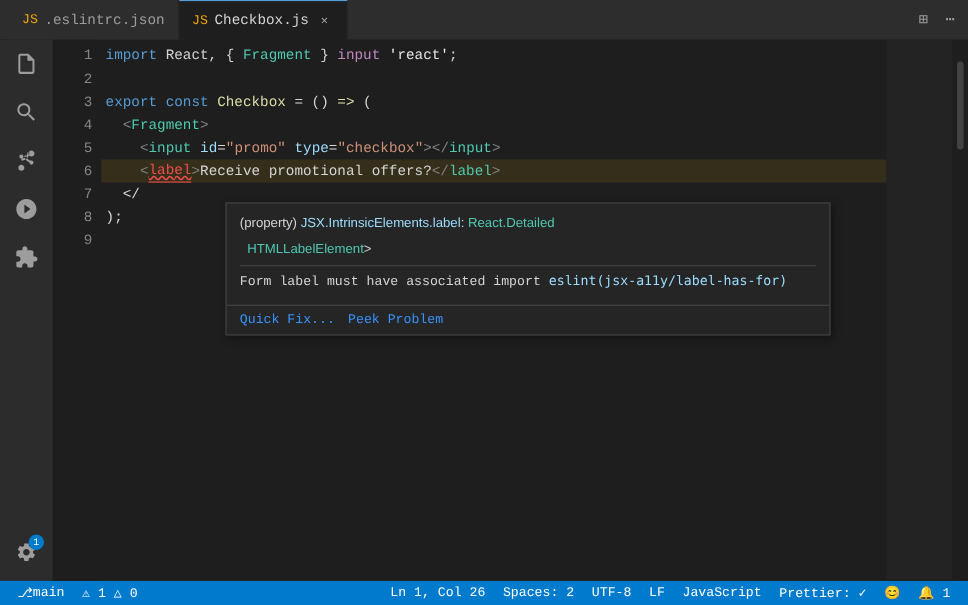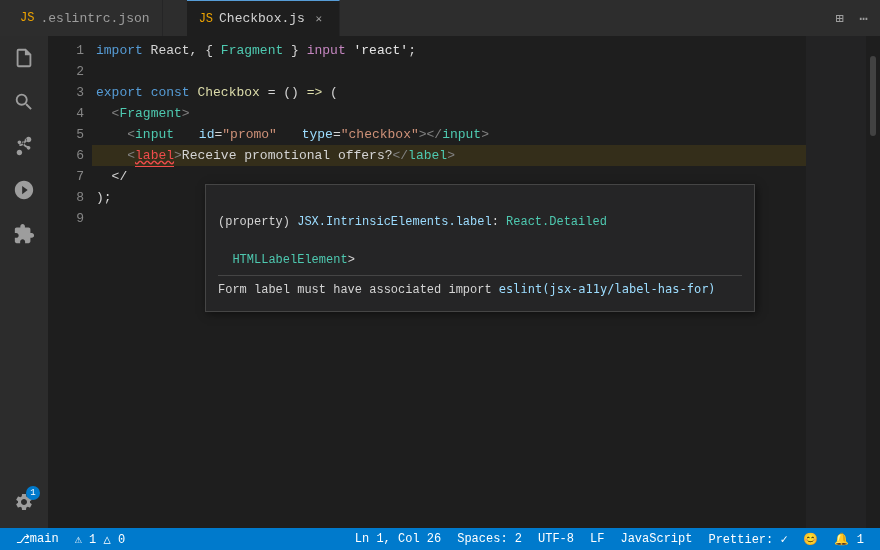--- a/index.html
+++ b/index.html
@@ -20,21 +20,20 @@
       align-items: center;
       background: #2d2d2d;
       height: 36px;
       min-height: 36px;
       padding: 0 8px;
     }
     .tab-list {
       display: flex;
       align-items: flex-end;
       height: 100%;
-      gap: 24px;
     }
     .tab {
       display: flex;
       align-items: center;
       height: 100%;
       padding: 0 12px;
       font-size: 13px;
       cursor: pointer;
       gap: 6px;
       color: #9d9d9d;
@@ -161,34 +160,34 @@
       font-size: 13px;
       line-height: 21px;
       overflow: hidden;
       position: relative;
     }
     .code-line {
       height: 21px;
       white-space: pre;
       padding-left: 4px;
       display: flex;
-      align-items: flex-start;
+      align-items: flex-end;
     }
     .code-line.highlighted {
       background: rgba(255, 200, 0, 0.1);
     }
 
     
     .kw { color: #569cd6; }       
     .kw2 { color: #c586c0; }      
     .fn { color: #dcdcaa; }       
     .str { color: #e5e5e5; }      
     .tag { color: #4ec9b0; }      
     .tag-bracket { color: #808080; } 
-    .attr { color: #9cdcfe; margin-left: 17px; }     
+    .attr { color: #9cdcfe; }     
     .attr-val { color: #ce9178; }
     .punc { color: #d4d4d4; }
     .arr { color: #dcdcaa; }
     .label-tag { color: #f14c4c; border-bottom: 1px solid #f14c4c; }
     .fragment-tag { color: #4ec9b0; }
     .squiggle { text-decoration: underline wavy #f14c4c; }
 
     
     .scrollbar-track {
       width: 14px;
@@ -222,23 +221,22 @@
       line-height: 1.5;
       color: #d4d4d4;
       box-shadow: 2px 2px 8px rgba(0,0,0,0.5);
     }
     .hover-popup-content {
       padding: 8px 12px;
     }
     .hover-popup-content .type-sig {
       color: #d4d4d4;
       margin-bottom: 6px;
-      font-family: Liberation Mono, monospace;
+      font-family: Liberation Sans, sans-serif;
       font-size: 12px;
-      margin-top: 20px;
     }
     .hover-popup-content .type-sig .prop { color: #9cdcfe; }
     .hover-popup-content .type-sig .type-name { color: #4ec9b0; }
     .hover-popup-divider {
       border: none;
       border-top: 1px solid #454545;
       margin: 4px 0;
     }
     .hover-popup-content .eslint-msg {
       color: #d4d4d4;
@@ -414,20 +412,24 @@
           <span>(property) </span><span class="prop">JSX.IntrinsicElements.label</span><span>: </span><span class="type-name">React.Detailed</span>
         </div>
         <div class="type-sig">
           <span>&nbsp;&nbsp;</span><span class="type-name">HTMLLabelElement</span><span>&gt;</span>
         </div>
         <hr class="hover-popup-divider">
         <div class="eslint-msg">
           <span>Form label must have associated import </span><span class="eslint-code">eslint(jsx-a11y/label-has-for)</span>
         </div>
       </div>
+      <div class="hover-popup-actions">
+        <button class="hover-action-btn">Quick Fix...</button>
+        <button class="hover-action-btn">Peek Problem</button>
+      </div>
     </div>
   </div>
 </div>
 
 <div class="status-bar">
   <div class="status-item">
     <span>⎇ </span>
     <span>main</span>
   </div>
   <div class="status-item">

